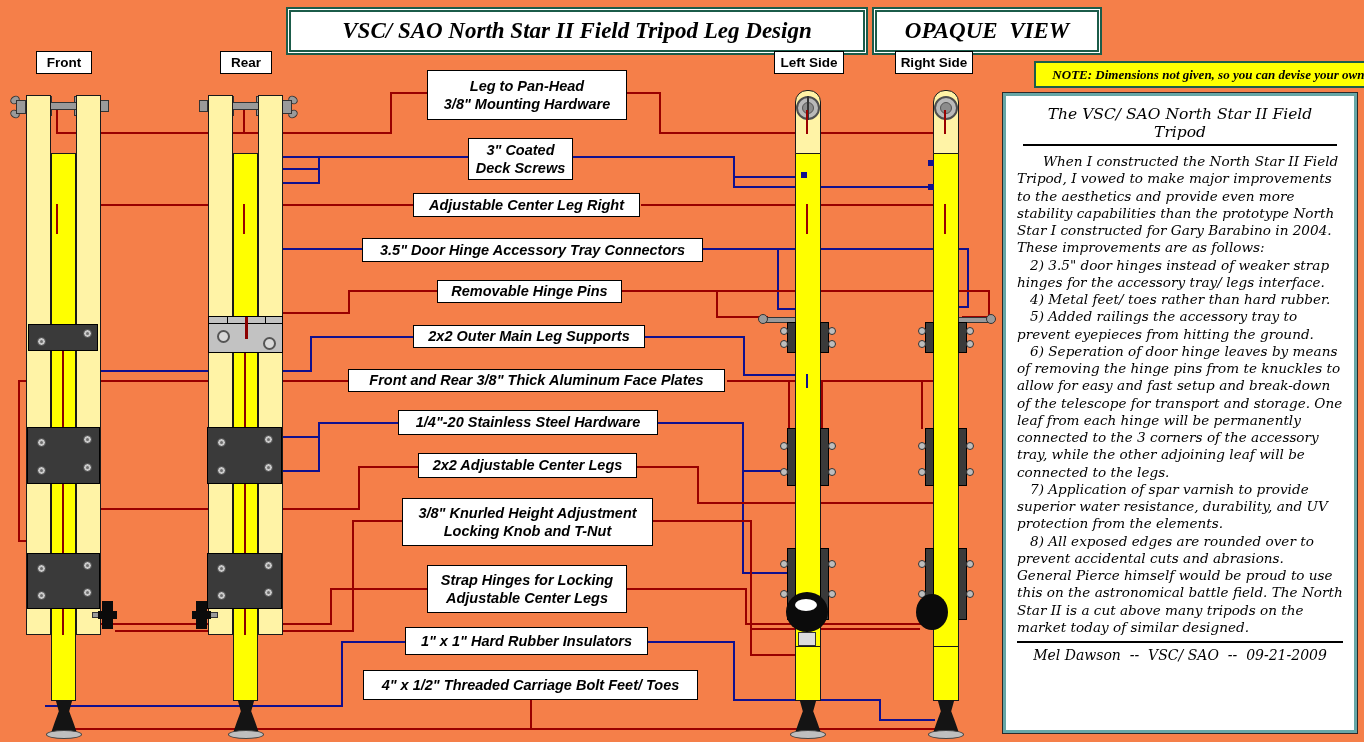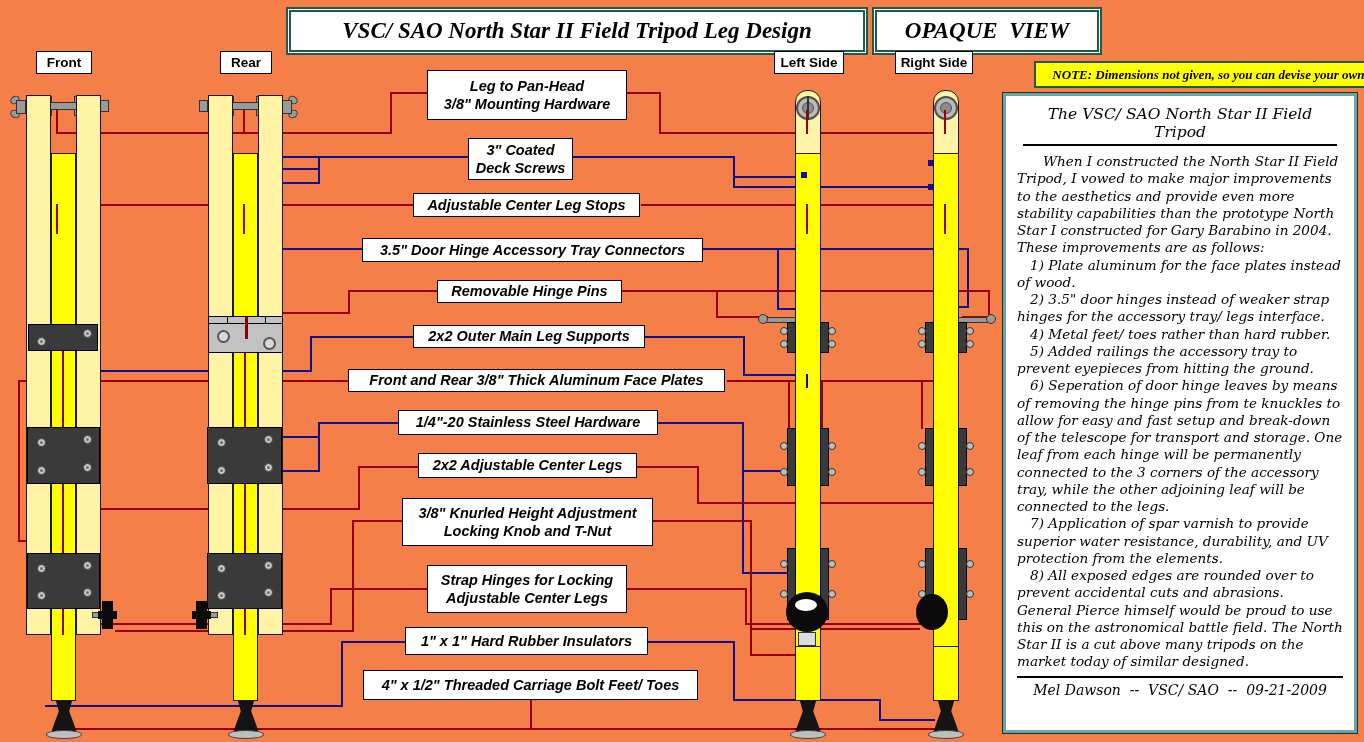--- a/index.html
+++ b/index.html
@@ -328,36 +328,35 @@
     <span>Right Side</span>
   </div>
 
 <div class="notebox abs" style="left:1034px;top:61px;width:348px;height:23px;">
     <span>NOTE: Dimensions not given, so you can devise your own.</span>
   </div>
 
 <div class="essay abs" style="left:1002px;top:92px;width:356px;height:642px;">
   <div class="hd">The VSC/ SAO North Star II Field Tripod</div>
   <p class="p-first">When I constructed the North Star II Field Tripod, I vowed to make major improvements to the aesthetics and provide even more stability capabilities than the prototype North Star I constructed for Gary Barabino in 2004. These improvements are as follows:</p>
-  <p class="p-item">1) Plate aluminum for the face plates instead of wood.</p>
   <p class="p-item">2) 3.5" door hinges instead of weaker strap hinges for the accessory tray/ legs interface.</p>
   <p class="p-item">4) Metal feet/ toes rather than hard rubber.</p>
   <p class="p-item">5) Added railings the accessory tray to prevent eyepieces from hitting the ground.</p>
   <p class="p-item">6) Seperation of door hinge leaves by means of removing the hinge pins from te knuckles to allow for easy and fast setup and break-down of the telescope for transport and storage. One leaf from each hinge will be permanently connected to the 3 corners of the accessory tray, while the other adjoining leaf will be connected to the legs.</p>
   <p class="p-item">7) Application of spar varnish to provide superior water resistance, durability, and UV protection from the elements.</p>
   <p class="p-item">8) All exposed edges are rounded over to prevent accidental cuts and abrasions.</p>
   <p>General Pierce himself would be proud to use this on the astronomical battle field. The North Star II is a cut above many tripods on the market today of similar designed.</p>
   <div class="sigline">Mel Dawson  --  VSC/ SAO  --  09-21-2009</div>
 </div>
 
 <div class="callout abs" style="left:427px;top:70px;width:200px;height:50px;"><span>Leg to Pan-Head
 3/8" Mounting Hardware</span></div>
 <div class="callout abs" style="left:468px;top:138px;width:105px;height:42px;"><span>3" Coated
 Deck Screws</span></div>
-<div class="callout abs" style="left:413px;top:193px;width:227px;height:24px;"><span>Adjustable Center Leg Stops</span></div>
+<div class="callout abs" style="left:413px;top:193px;width:227px;height:24px;"><span>Adjustable Center Leg Right</span></div>
 <div class="callout abs" style="left:362px;top:238px;width:341px;height:24px;"><span>3.5" Door Hinge Accessory Tray Connectors</span></div>
 <div class="callout abs" style="left:437px;top:280px;width:185px;height:23px;"><span>Removable Hinge Pins</span></div>
 <div class="callout abs" style="left:413px;top:325px;width:232px;height:23px;"><span>2x2 Outer Main Leg Supports</span></div>
 <div class="callout abs" style="left:348px;top:369px;width:377px;height:23px;"><span>Front and Rear 3/8" Thick Aluminum Face Plates</span></div>
 <div class="callout abs" style="left:398px;top:410px;width:260px;height:25px;"><span>1/4"-20 Stainless Steel Hardware</span></div>
 <div class="callout abs" style="left:418px;top:453px;width:219px;height:25px;"><span>2x2 Adjustable Center Legs</span></div>
 <div class="callout abs" style="left:402px;top:498px;width:251px;height:48px;"><span>3/8" Knurled Height Adjustment
 Locking Knob and T-Nut</span></div>
 <div class="callout abs" style="left:427px;top:565px;width:200px;height:48px;"><span>Strap Hinges for Locking
 Adjustable Center Legs</span></div>

